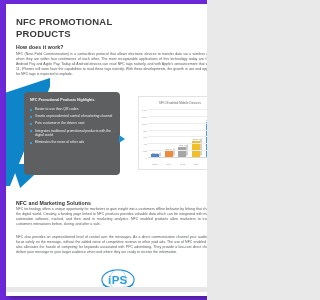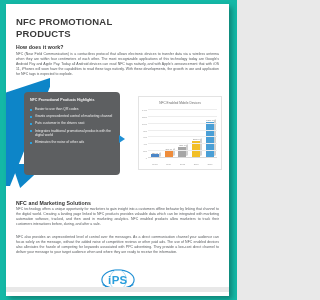--- a/index.html
+++ b/index.html
@@ -3,24 +3,24 @@
 <meta charset="utf-8">
 <style>
   html, body {
     margin: 0;
     padding: 0;
     background: #e9e9e9;
     font-family: "Liberation Sans", sans-serif;
   }
   #page {
     position: relative;
-    width: 237px;
+    width: 207px;
     height: 300px;
     overflow: hidden;
-    background: #14b8a6;
+    background: #6d28d9;
   }
   
   .sheet {
     position: absolute;
     left: 6px;
     top: 4px;
     width: 223px;
     height: 292px;
     background: #ffffff;
     box-shadow: 3px 3px 5px rgba(0,0,0,0.28);

